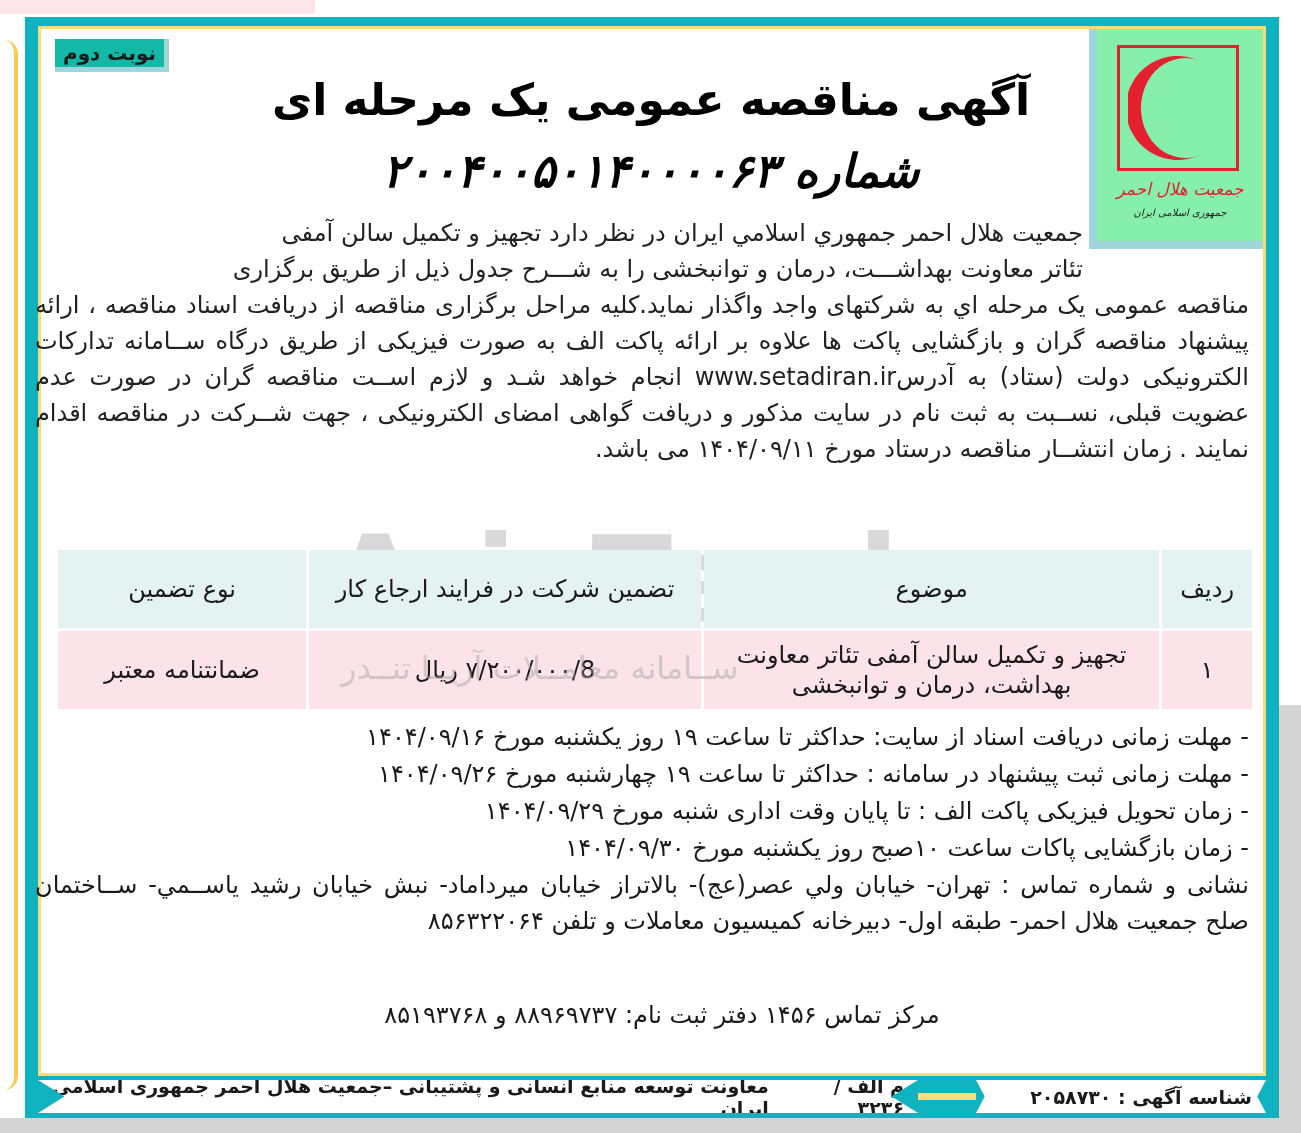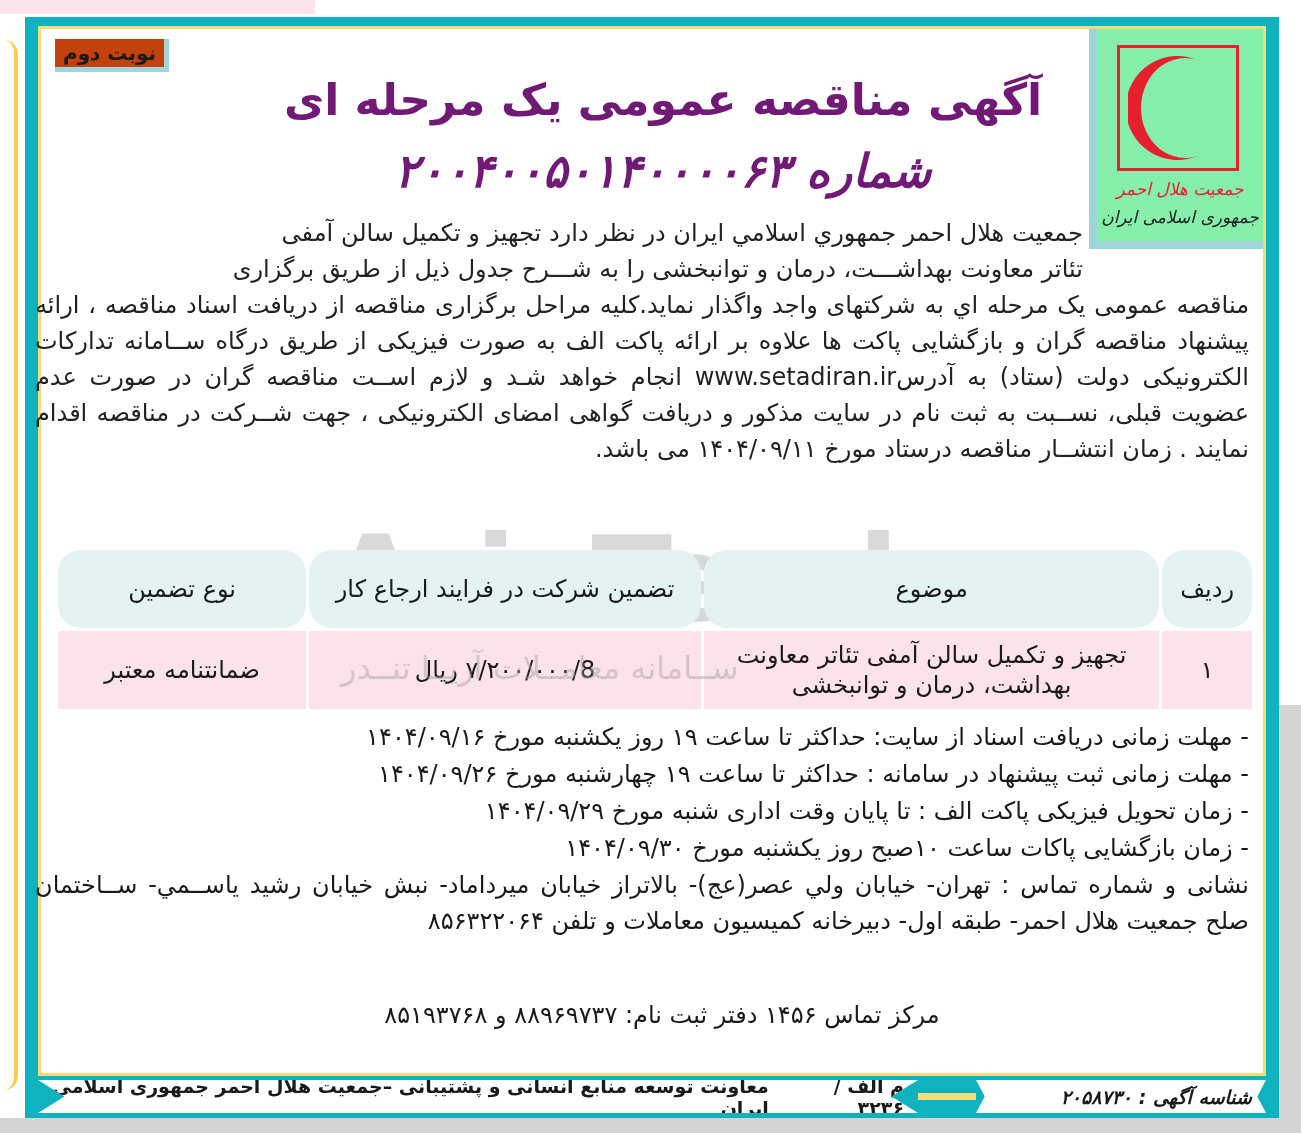--- a/index.html
+++ b/index.html
@@ -7,39 +7,39 @@
   body { position: relative; font-family: "DejaVu Sans", "Liberation Sans", sans-serif; color: #1a1a1a; }
 
   .bg-pink-top { position: absolute; left: 0; top: 0; width: 315px; height: 14px; background: #fbe4ea; }
   .bg-left-strip { position: absolute; left: 0; top: 40px; width: 18px; height: 1050px; background: #fff; border-right: 4px solid #f5cf52; border-radius: 0 14px 14px 0; }
   .bg-gray-bottom { position: absolute; left: 0; top: 1118px; width: 1301px; height: 15px; background: #d4d4d4; }
   .bg-gray-right { position: absolute; left: 1276px; top: 705px; width: 25px; height: 428px; background: #d4d4d4; }
 
   .frame { position: absolute; left: 25px; top: 17px; width: 1254px; height: 1101px; background: #0fb3bf; }
   .frame-inner { position: absolute; left: 13px; top: 9px; width: 1228px; height: 1050px; background: #ffffff; border: 3px solid #f6dc7a; }
 
-  .round-badge { position: absolute; left: 14px; top: 10px; padding: 2px 8px; background: #c2410c; border: 5px solid #9ed6dc; border-top: none; border-left: none; font-weight: bold; font-size: 20px; direction: rtl; }
+  .round-badge { position: absolute; left: 14px; top: 10px; padding: 2px 8px; background: #14b8a6; border: 5px solid #9ed6dc; border-top: none; border-left: none; font-weight: bold; font-size: 20px; direction: rtl; }
 
   .logo-box { position: absolute; right: 0; top: 0; width: 174px; height: 220px; border: 8px solid #9ed6dc; border-top: none; border-right: none; background: #86efac; }
   .logo-square { position: absolute; left: 20px; top: 16px; width: 122px; height: 126px; border: 3px solid #e5202f; display:flex; align-items:center; justify-content:center; }
   .logo-org { position: absolute; left: 0; width: 166px; text-align: center; direction: rtl; font-family: "DejaVu Serif", serif; font-style: italic; }
   .logo-org.l1 { top: 150px; color: #e5202f; font-size: 17px; }
-  .logo-org.l2 { top: 178px; color: #222; font-size: 17px; }
+  .logo-org.l2 { top: 178px; color: #222; font-size: 10px; }
 
-  .title { position: absolute; left: 232px; width: 780px; text-align: center; direction: rtl; font-weight: bold; color: #701a75; }
+  .title { position: absolute; left: 220px; width: 780px; text-align: center; direction: rtl; font-weight: bold; color: #000000; }
   .title.t1 { top: 45px; font-size: 44px; }
   .title.t2 { top: 115px; font-size: 46px; font-style: italic; }
 
   .para { position: absolute; direction: rtl; text-align: justify; font-size: 24px; line-height: 36px; color: #222; }
   .para.p1 { top: 186px; right: 180px; width: 1050px; text-align-last: right; }
   .para.p2 { top: 222px; right: 180px; width: 1050px; }
   .para.p3 { top: 258px; right: 14px; width: 1214px; text-align-last: right; }
 
   table.tender { position: absolute; left: 14px; top: 518px; width: 1200px; border-collapse: separate; border-spacing: 3px; direction: rtl; font-size: 24px; }
-  table.tender th { background: #e4f3f2; font-weight: normal; height: 78px; text-align: center; vertical-align: middle; line-height: 30px; padding: 16px 8px; border-radius: 23px; }
+  table.tender th { background: #e4f3f2; font-weight: normal; height: 78px; text-align: center; vertical-align: middle; line-height: 30px; padding: 16px 8px; }
   table.tender td { background: #fce3ea; height: 78px; text-align: center; vertical-align: middle; line-height: 30px; padding: 0 8px; }
   .c-row { width: 90px; } .c-subj { width: 460px; } .c-guar { width: 395px; } .c-type { width: 250px; }
 
   .watermark { position: absolute; left: 270px; top: 470px; width: 720px; height: 160px; pointer-events: none; display:flex; align-items:center; }
   .wm-text { font-family: "DejaVu Sans", sans-serif; font-weight: bold; font-size: 118px; color: rgba(120,120,120,0.28); letter-spacing: -2px; }
   .wm-sub { position: absolute; left: 300px; top: 620px; font-size: 32px; color: rgba(160,160,160,0.45); direction: rtl; letter-spacing: 4px; pointer-events:none; }
 
   .schedule { position: absolute; right: 14px; top: 690px; width: 1214px; direction: rtl; font-size: 24px; line-height: 37px; }
   .schedule .line { white-space: nowrap; }
   .address { position: absolute; right: 14px; top: 838px; width: 1214px; direction: rtl; font-size: 24px; line-height: 36px; text-align: justify; text-align-last: right; margin-left: 48px; }
@@ -116,21 +116,21 @@
     </div>
 
     <div class="address">نشانی و شماره تماس : تهران- خیابان ولي عصر(عج)- بالاتراز خیابان میرداماد- نبش خیابان رشید یاســمي- ســاختمان صلح جمعیت هلال احمر- طبقه اول- دبیرخانه کمیسیون معاملات و تلفن ۸۵۶۳۲۲۰۶۴</div>
 
     <div class="contact">
       <div>مرکز تماس ۱۴۵۶  دفتر ثبت نام: ۸۸۹۶۹۷۳۷  و ۸۵۱۹۳۷۶۸</div>
     </div>
   </div>
 
   <div class="footer">
-    <div class="footer-seg" style="width:290px;font-style:italic;">شناسه آگهی : ۲۰۵۸۷۳۰</div>
+    <div class="footer-seg" style="width:290px;">شناسه آگهی : ۲۰۵۸۷۳۰</div>
     <div class="footer-gap"></div>
     <div class="footer-seg" style="flex:1;">
       <span>م الف / ۳۲۳۶</span>
       <span style="display:inline-block;width:22px;"></span>
       <span>معاونت توسعه منابع انسانی و پشتیبانی –جمعیت هلال احمر جمهوری اسلامی ایران</span>
     </div>
   </div>
 </div>
 
 </body></html>

